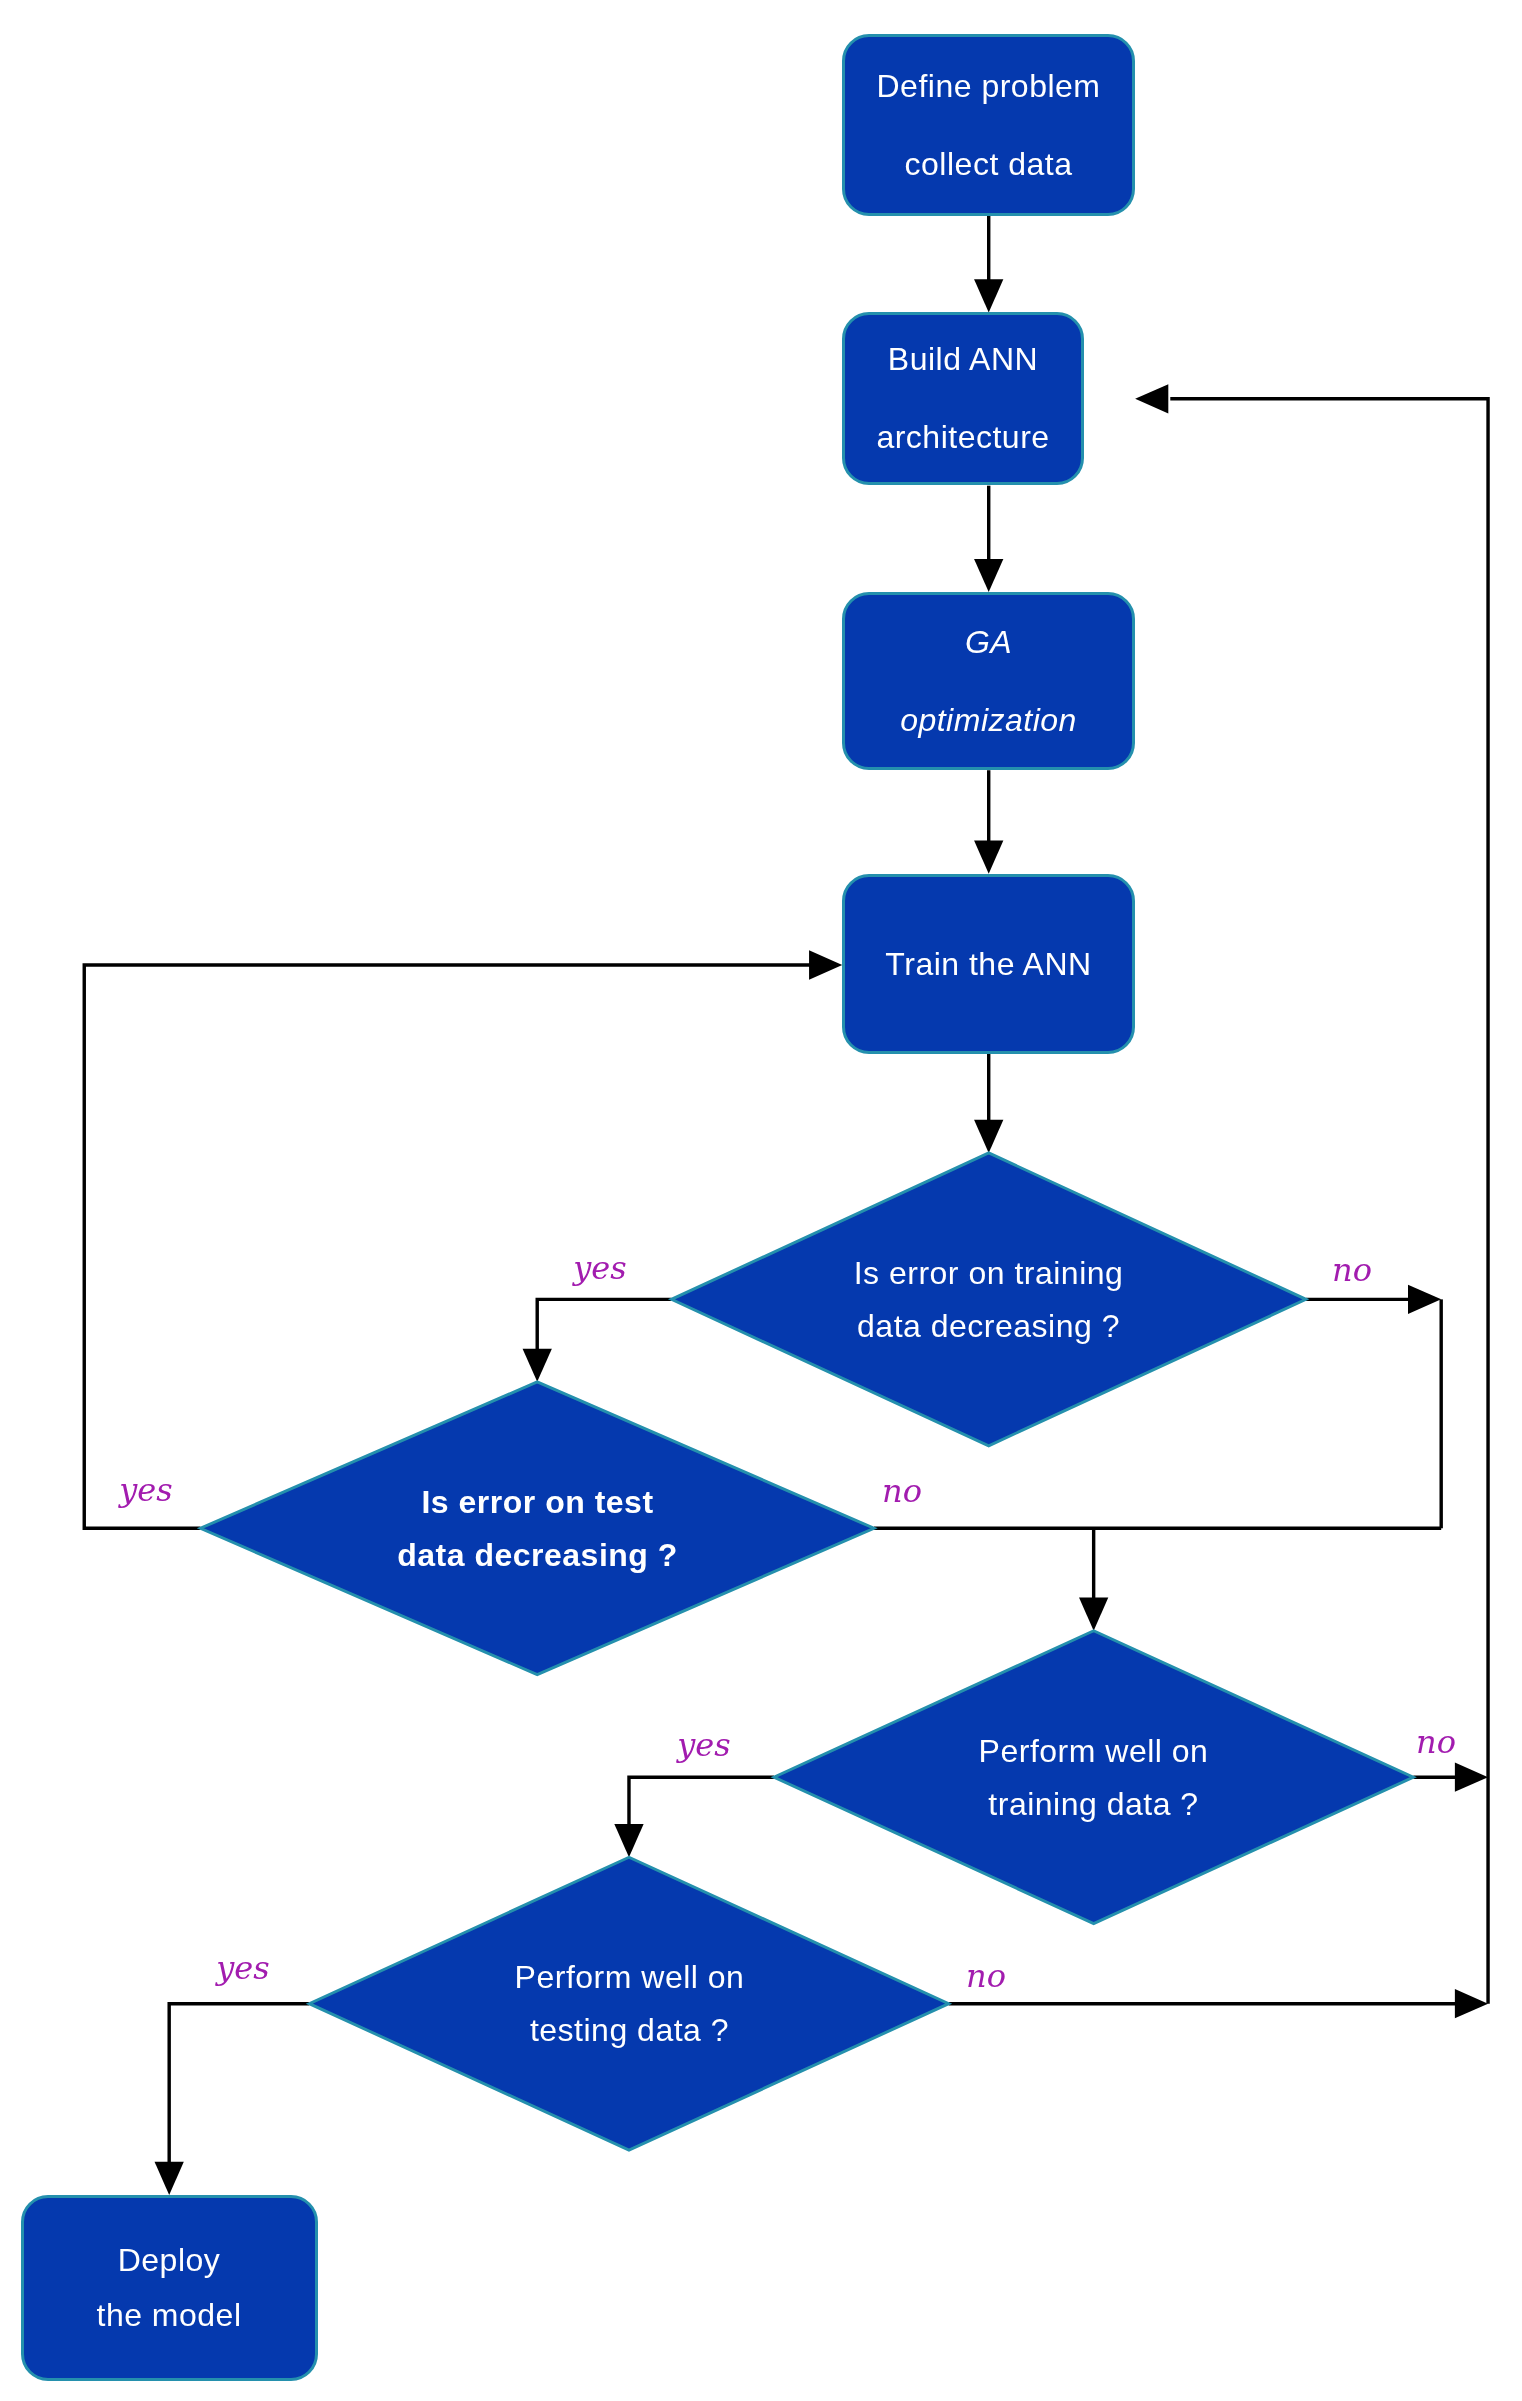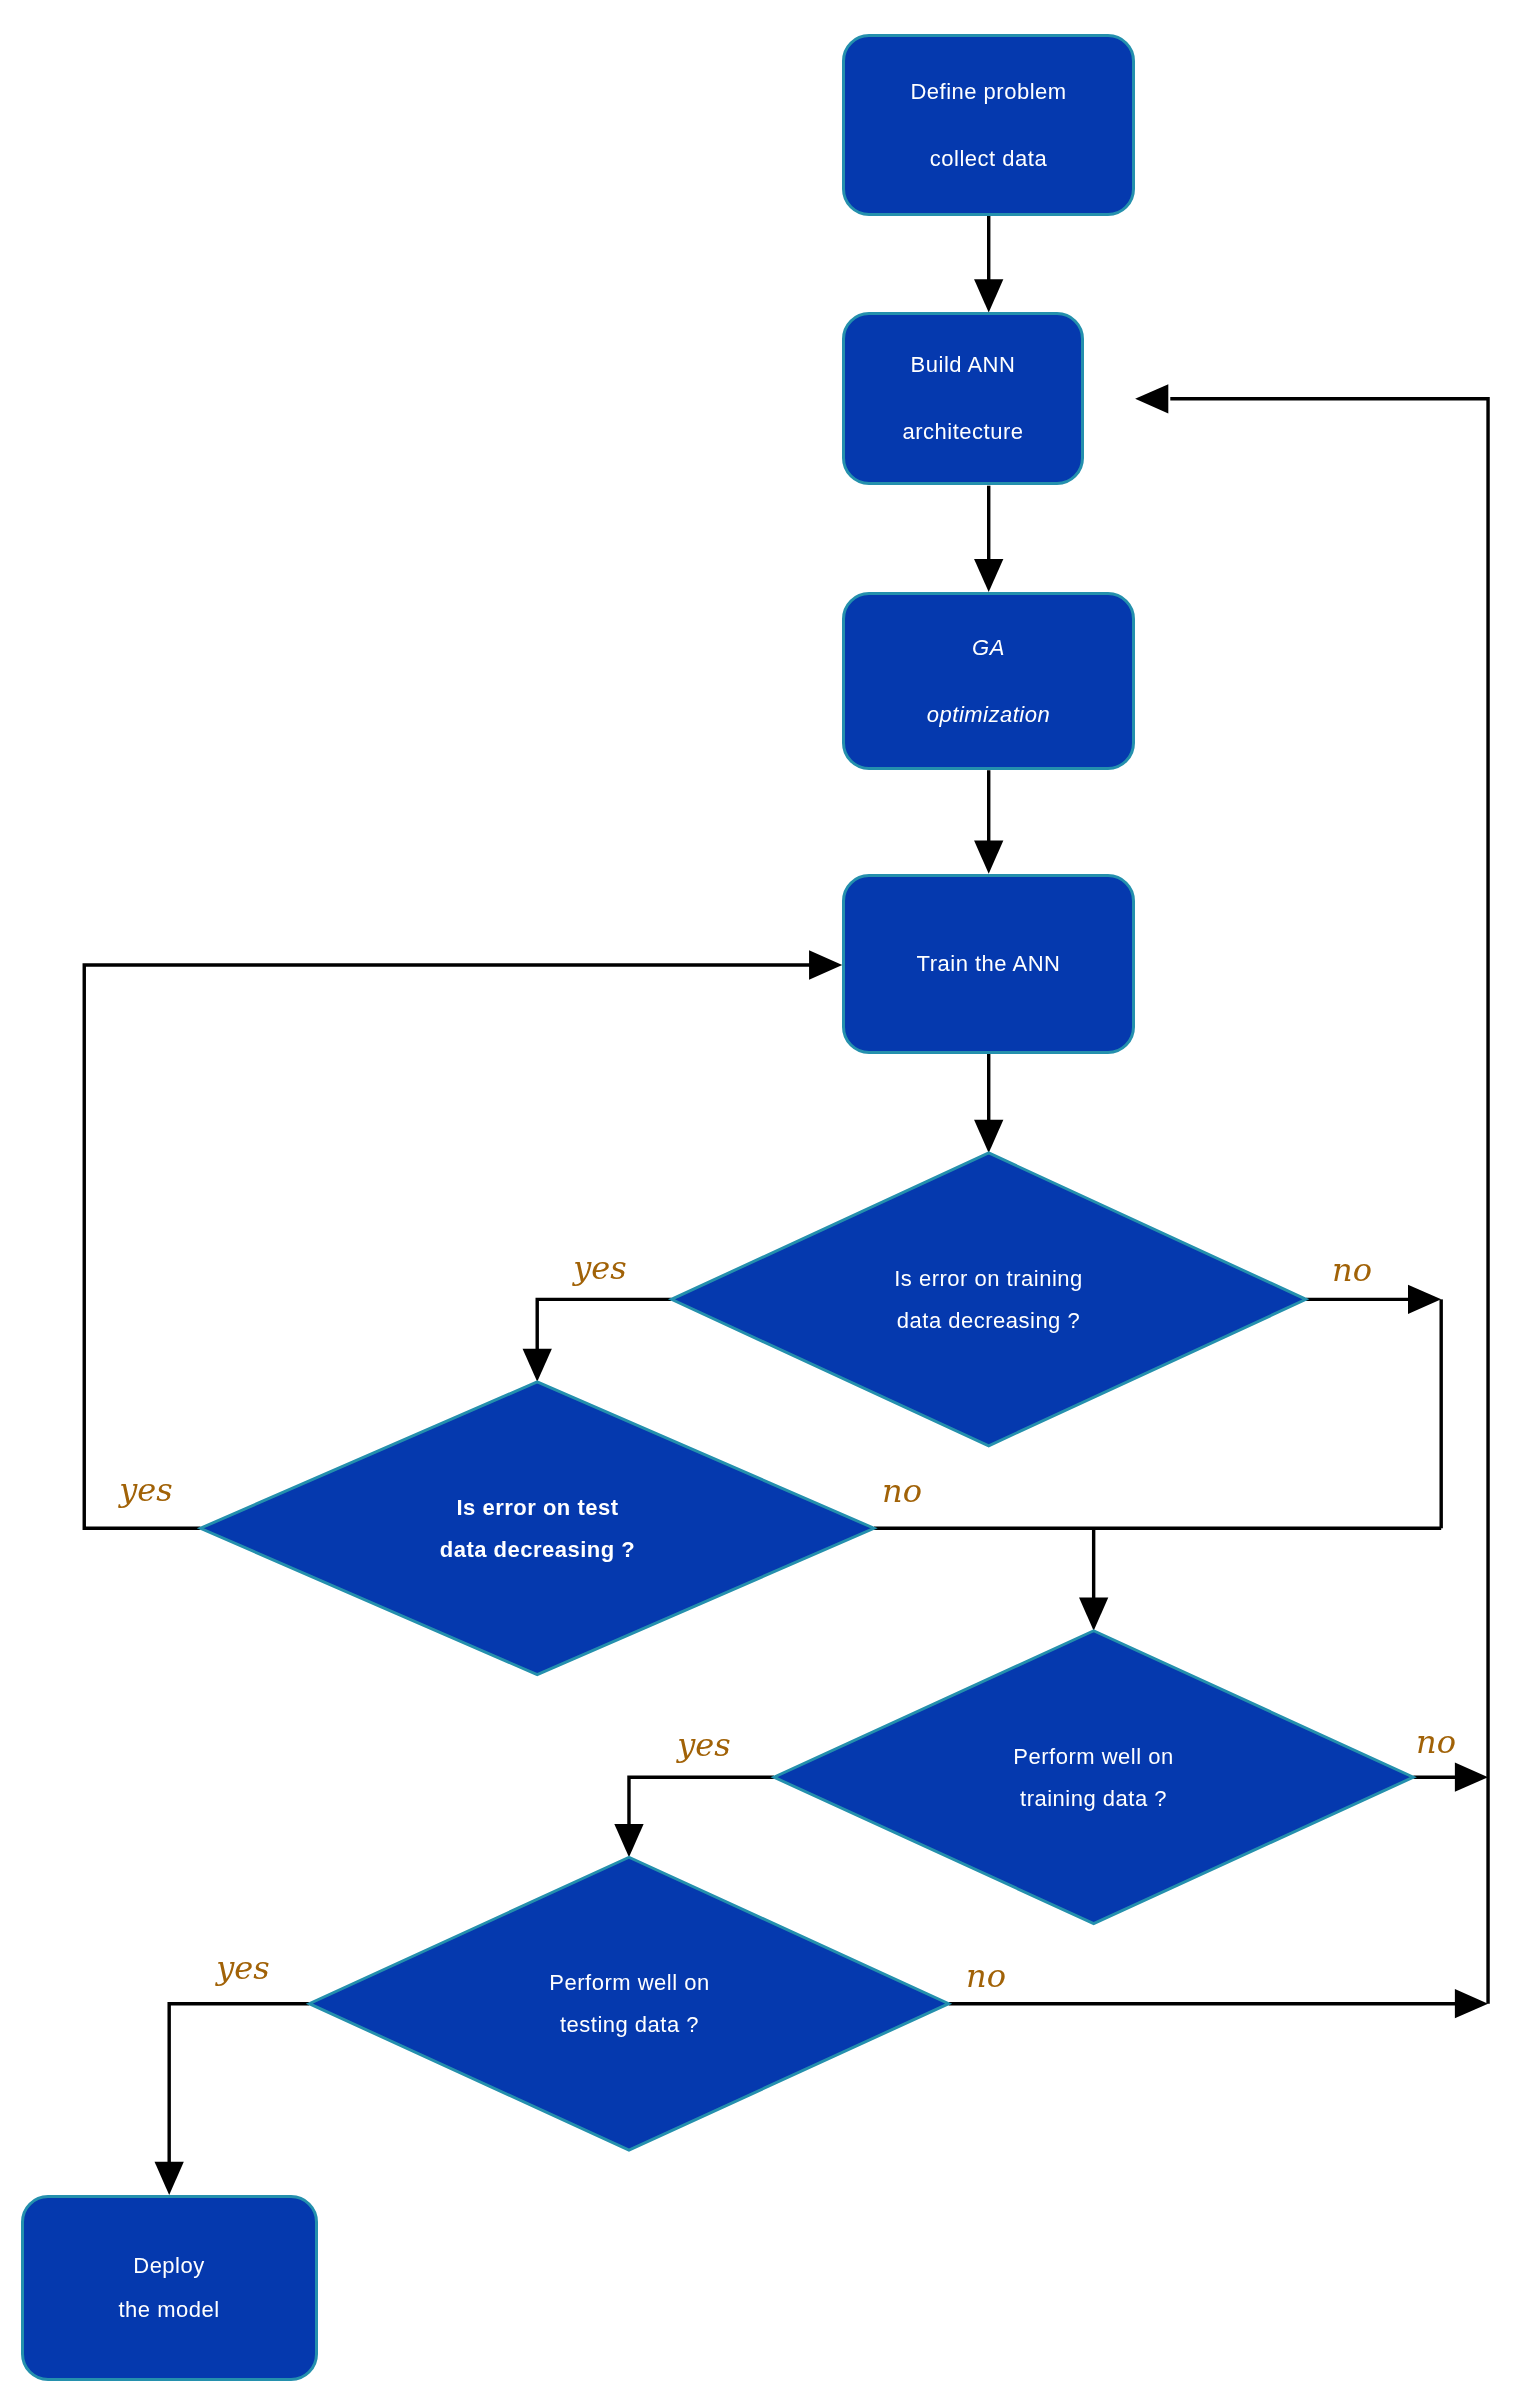--- a/index.html
+++ b/index.html
@@ -34,41 +34,41 @@
   .node{
     position:absolute;
     box-sizing:border-box;
     display:flex;
     flex-direction:column;
     align-items:center;
     justify-content:center;
     gap:41px;
     text-align:center;
     color:#ffffff;
-    font-size:22px;
+    font-size:32px;
     letter-spacing:0.5px;
   }
   .process{
     background:#0539ae;
     border:3.4px solid #2490ad;
     border-radius:27px;
   }
   .diamond-text{
     background:transparent;
     pointer-events:none;
     gap:16px;
   }
   .node-line:empty{display:none;}
   .edge-label{
     position:absolute;
     transform:translate(-50%,-50%);
     font-family:"DejaVu Serif", serif;
     font-style:italic;
     font-size:32px;
-    color:#a16207;
+    color:#a21caf;
     white-space:nowrap;
   }
 </style>
 </head>
 <body>
 
 <div id="canvas">
 
   <svg id="connector-layer" viewBox="0 0 3119 4919" aria-hidden="true">
 

